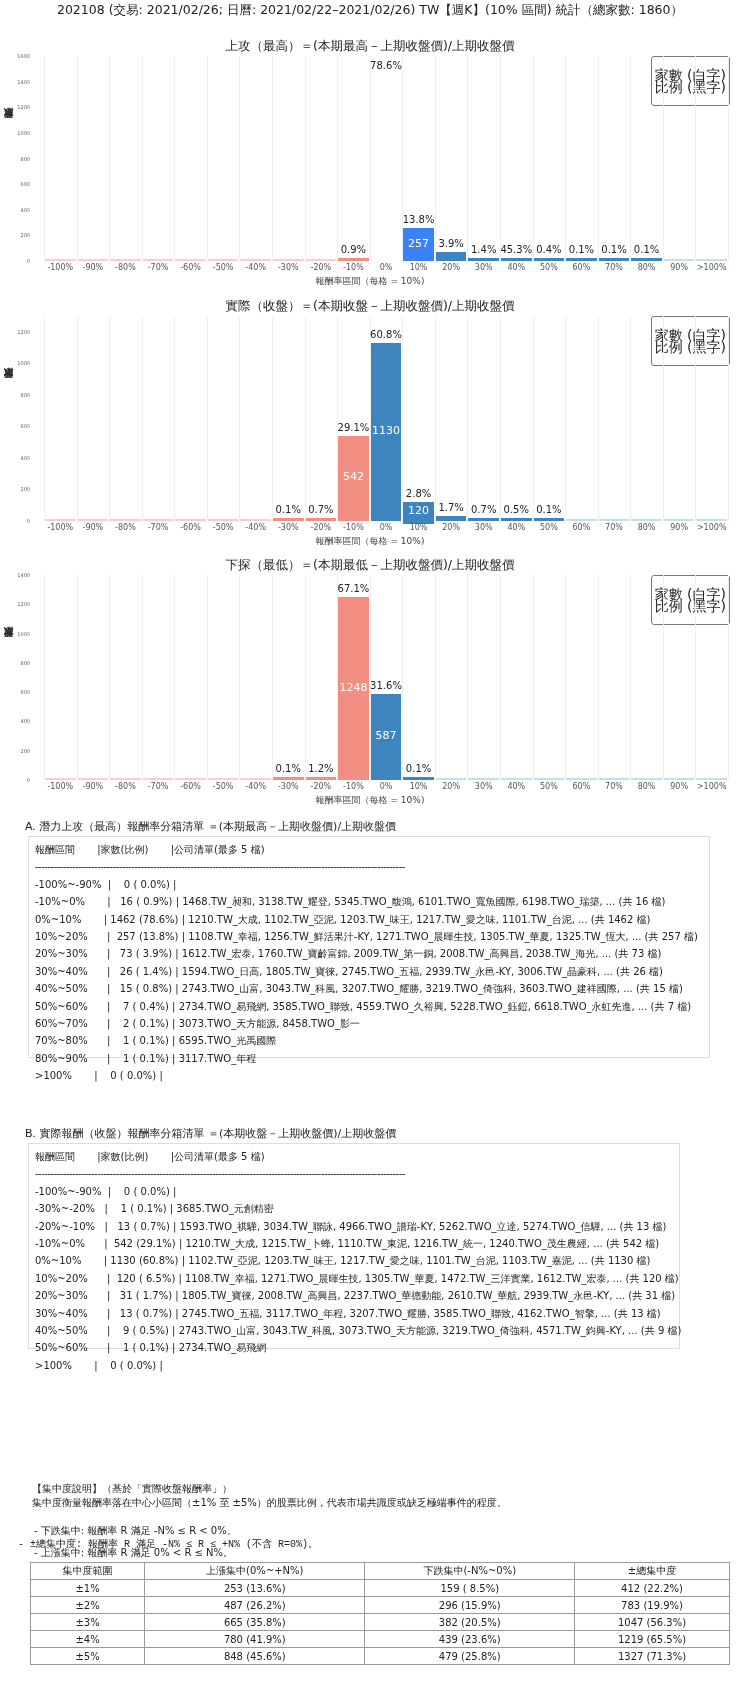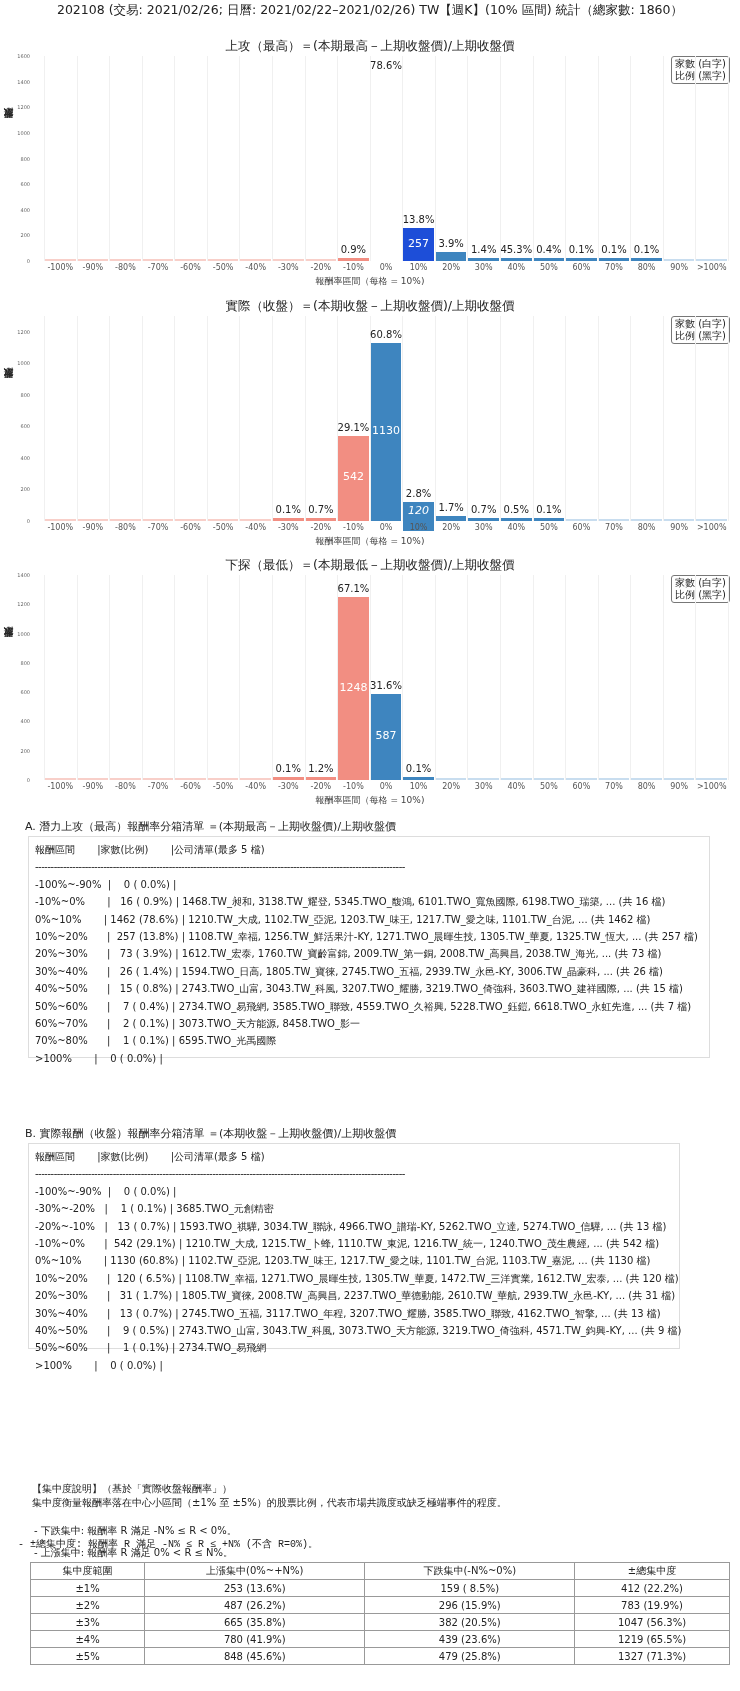--- a/index.html
+++ b/index.html
@@ -8,21 +8,21 @@
   .chart { position: absolute; left: 0; width: 740px; height: 250px; }
   .chart-title { position: absolute; left: 0; width: 740px; text-align: center; font-size: 12.5px; top: 0; }
   .ylabel { position: absolute; left: 2px; font-size: 10px; writing-mode: vertical-rl; transform: rotate(180deg); }
   .ytick { position: absolute; left: 8px; width: 22px; text-align: right; font-size: 5px; color: #666; }
   .gridline { position: absolute; top: 0; width: 1px; background: #f0f0f0; }
   .bar { position: absolute; bottom: 0; }
   .bar-inner { position: absolute; left: 0; width: 100%; text-align: center; color: #fff; font-size: 11px; }
   .bar-pct { position: absolute; width: 60px; text-align: center; font-size: 10px; color: #222; }
   .xtick { position: absolute; width: 40px; text-align: center; font-size: 8px; color: #555; }
   .xlabel { position: absolute; left: 0; width: 740px; text-align: center; font-size: 9px; color: #444; }
-  .legend-box { position: absolute; right: 10px; border: 1px solid #777; border-radius: 3px; padding: 1px 3px; font-size: 10px; line-height: 12px; background: #fff; }
+  .legend-box { position: absolute; right: 10px; border: 1px solid #777; border-radius: 3px; padding: 12px 3px; font-size: 14px; line-height: 12px; background: #fff; }
   .section-title { position: absolute; left: 25px; font-size: 11px; }
   .list-box { position: absolute; left: 28px; border: 1px solid #ddd; padding: 4px 6px; font-size: 10px; line-height: 17.4px; }
   .list-line { white-space: pre; }
   .note { position: absolute; left: 32px; font-size: 10px; line-height: 14px; }
   table.conc { position: absolute; left: 30px; top: 1562px; width: 700px; border-collapse: collapse; font-size: 10px; }
   table.conc th, table.conc td { border: 1px solid #999; text-align: center; height: 17px; font-weight: normal; }
 </style>
 </head>
 <body>
 
@@ -82,21 +82,21 @@
     <div class="xtick" style="left:235.71428571428572px; top:225px;">-40%</div>
     <div class="bar" style="left:273px; top:221px; width:30.57142857142857px; height:2px; background:#f8cfc9;"></div>
     <div class="xtick" style="left:268.2857142857143px; top:225px;">-30%</div>
     <div class="bar" style="left:305.57142857142856px; top:221px; width:30.57142857142857px; height:2px; background:#f8cfc9;"></div>
     <div class="xtick" style="left:300.85714285714283px; top:225px;">-20%</div>
     <div class="bar" style="left:338.1428571428571px; top:220px; width:30.57142857142857px; height:3px; background:#f28e82;"></div>
     <div class="bar-pct" style="left:323.4285714285714px; top:206px;">0.9%</div>
     <div class="xtick" style="left:333.4285714285714px; top:225px;">-10%</div>
     <div class="bar-pct" style="left:355.99999999999994px; top:21.681250000000006px;">78.6%</div>
     <div class="xtick" style="left:365.99999999999994px; top:225px;">0%</div>
-    <div class="bar" style="left:403.2857142857143px; top:190.071875px; width:30.57142857142857px; height:32.928125px; background:#1d4ed8;">
+    <div class="bar" style="left:403.2857142857143px; top:190.071875px; width:30.57142857142857px; height:32.928125px; background:#3b82f6;">
       <div class="bar-inner" style="top:8.4640625px;">257</div>
     </div>
     <div class="bar-pct" style="left:388.57142857142856px; top:176.071875px;">13.8%</div>
     <div class="xtick" style="left:398.57142857142856px; top:225px;">10%</div>
     <div class="bar" style="left:435.85714285714283px; top:213.646875px; width:30.57142857142857px; height:9.353125px; background:#3e85bf;"></div>
     <div class="bar-pct" style="left:421.1428571428571px; top:199.646875px;">3.9%</div>
     <div class="xtick" style="left:431.1428571428571px; top:225px;">20%</div>
     <div class="bar" style="left:468.4285714285714px; top:219.66875px; width:30.57142857142857px; height:3.3312500000000003px; background:#3e85bf;"></div>
     <div class="bar-pct" style="left:453.71428571428567px; top:205.66875px;">1.4%</div>
     <div class="xtick" style="left:463.71428571428567px; top:225px;">30%</div>
@@ -180,21 +180,21 @@
     <div class="bar" style="left:338.1428571428571px; top:137.53076923076924px; width:30.57142857142857px; height:85.46923076923076px; background:#f28e82;">
       <div class="bar-inner" style="top:34.73461538461538px;">542</div>
     </div>
     <div class="bar-pct" style="left:323.4285714285714px; top:123.53076923076924px;">29.1%</div>
     <div class="xtick" style="left:333.4285714285714px; top:225px;">-10%</div>
     <div class="bar" style="left:370.71428571428567px; top:44.80769230769229px; width:30.57142857142857px; height:178.1923076923077px; background:#3e85bf;">
       <div class="bar-inner" style="top:81.09615384615385px;">1130</div>
     </div>
     <div class="bar-pct" style="left:355.99999999999994px; top:30.807692307692292px;">60.8%</div>
     <div class="xtick" style="left:365.99999999999994px; top:225px;">0%</div>
-    <div class="bar" style="left:403.2857142857143px; top:204.07692307692307px; width:30.57142857142857px; height:29px; background:#3e85bf;font-style:italic;">
+    <div class="bar" style="left:403.2857142857143px; top:204.07692307692307px; width:30.57142857142857px; height:22px; background:#3e85bf;">
       <div class="bar-inner" style="top:1.4615384615384617px;">120</div>
     </div>
     <div class="bar-pct" style="left:388.57142857142856px; top:190.07692307692307px;">2.8%</div>
     <div class="xtick" style="left:398.57142857142856px; top:225px;">10%</div>
     <div class="bar" style="left:435.85714285714283px; top:218.11153846153846px; width:30.57142857142857px; height:4.888461538461539px; background:#3e85bf;"></div>
     <div class="bar-pct" style="left:421.1428571428571px; top:204.11153846153846px;">1.7%</div>
     <div class="xtick" style="left:431.1428571428571px; top:225px;">20%</div>
     <div class="bar" style="left:468.4285714285714px; top:220px; width:30.57142857142857px; height:3px; background:#3e85bf;"></div>
     <div class="bar-pct" style="left:453.71428571428567px; top:206px;">0.7%</div>
     <div class="xtick" style="left:463.71428571428567px; top:225px;">30%</div>
@@ -314,20 +314,21 @@
     <div class="list-line">-100%~-90%  |    0 ( 0.0%) |</div>
     <div class="list-line">-10%~0%       |   16 ( 0.9%) | 1468.TW_昶和, 3138.TW_耀登, 5345.TWO_馥鴻, 6101.TWO_寬魚國際, 6198.TWO_瑞築, ... (共 16 檔)</div>
     <div class="list-line">0%~10%       | 1462 (78.6%) | 1210.TW_大成, 1102.TW_亞泥, 1203.TW_味王, 1217.TW_愛之味, 1101.TW_台泥, ... (共 1462 檔)</div>
     <div class="list-line">10%~20%      |  257 (13.8%) | 1108.TW_幸福, 1256.TW_鮮活果汁-KY, 1271.TWO_晨暉生技, 1305.TW_華夏, 1325.TW_恆大, ... (共 257 檔)</div>
     <div class="list-line">20%~30%      |   73 ( 3.9%) | 1612.TW_宏泰, 1760.TW_寶齡富錦, 2009.TW_第一銅, 2008.TW_高興昌, 2038.TW_海光, ... (共 73 檔)</div>
     <div class="list-line">30%~40%      |   26 ( 1.4%) | 1594.TWO_日高, 1805.TW_寶徠, 2745.TWO_五福, 2939.TW_永邑-KY, 3006.TW_晶豪科, ... (共 26 檔)</div>
     <div class="list-line">40%~50%      |   15 ( 0.8%) | 2743.TWO_山富, 3043.TW_科風, 3207.TWO_耀勝, 3219.TWO_倚強科, 3603.TWO_建祥國際, ... (共 15 檔)</div>
     <div class="list-line">50%~60%      |    7 ( 0.4%) | 2734.TWO_易飛網, 3585.TWO_聯致, 4559.TWO_久裕興, 5228.TWO_鈺鎧, 6618.TWO_永虹先進, ... (共 7 檔)</div>
     <div class="list-line">60%~70%      |    2 ( 0.1%) | 3073.TWO_天方能源, 8458.TWO_影一</div>
     <div class="list-line">70%~80%      |    1 ( 0.1%) | 6595.TWO_光禹國際</div>
+    <div class="list-line">80%~90%      |    1 ( 0.1%) | 3117.TWO_年程</div>
     <div class="list-line">&gt;100%       |    0 ( 0.0%) |</div>
   </div>
 
 <div class="section-title" style="top:1126px;">B. 實際報酬（收盤）報酬率分箱清單 ＝(本期收盤－上期收盤價)/上期收盤價</div>
 <div class="list-box" id="listB" style="top:1143px; width:652px; height:206px;">
     <div class="list-line">報酬區間       |家數(比例)       |公司清單(最多 5 檔)</div>
     <div class="list-line" style="overflow:hidden; width:370px; letter-spacing:-0.5px;">------------------------------------------------------------------------------------------------------------------------</div>
     <div class="list-line">-100%~-90%  |    0 ( 0.0%) |</div>
     <div class="list-line">-30%~-20%   |    1 ( 0.1%) | 3685.TWO_元創精密</div>
     <div class="list-line">-20%~-10%   |   13 ( 0.7%) | 1593.TWO_祺驊, 3034.TW_聯詠, 4966.TWO_譜瑞-KY, 5262.TWO_立達, 5274.TWO_信驊, ... (共 13 檔)</div>

